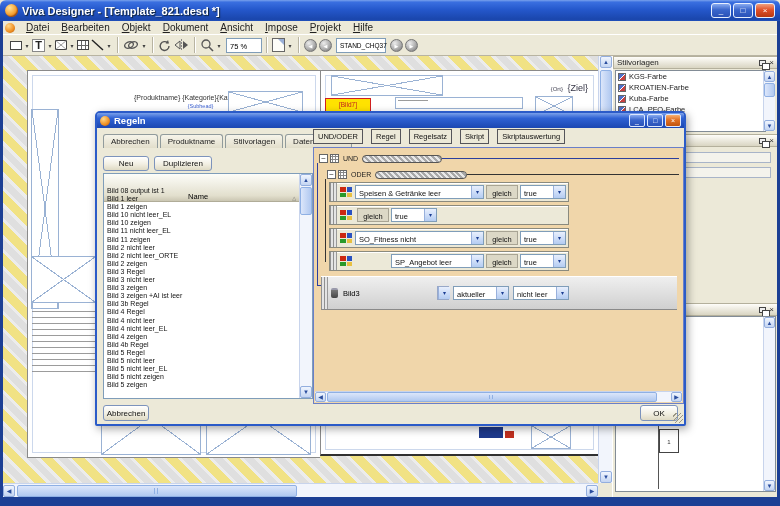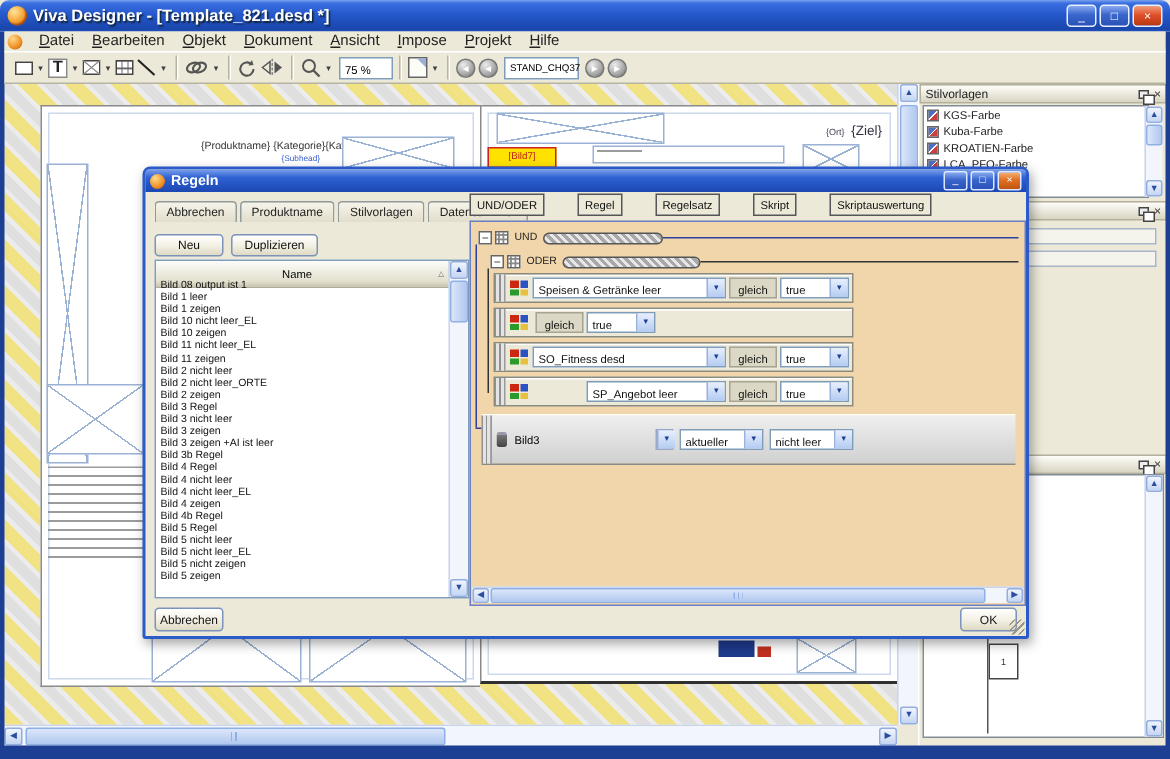--- a/index.html
+++ b/index.html
@@ -105,23 +105,23 @@
 
 .tabs { position:absolute; left:6px; top:21px; display:flex; align-items:flex-end; }
 .tab { height:14px; font-size:8px; padding:2px 7px 0; border:1px solid #919b9c; border-bottom:none;
   border-radius:3px 3px 0 0; background:linear-gradient(#f6f4ea,#e2decb); margin-right:2px; color:#222; }
 
 .btn { border:1px solid #7c93bc; border-radius:3px; background:linear-gradient(#ffffff,#f2efe2 55%,#dfdac4);
   font-size:8px; color:#111; text-align:center; }
 .rbtn { border:1px solid #55555a; background:#ece9d8; font-size:7.5px; height:15px; padding:0 4px; line-height:13px; color:#111; }
 
 .rule-list { position:absolute; left:6px; top:60px; width:210px; height:226px; background:#fff; border:1px solid #7f9db9; }
-.rl-header { position:absolute; left:0; top:0; width:196px; height:18px;
+.rl-header { position:absolute; left:0; top:0; width:196px; height:28px;
   background:linear-gradient(#fdfdf9,#e2dfcd 80%,#cac6b2); border-bottom:1px solid #b0ac98; border-right:1px solid #b0ac98;
-  font-size:7.5px; display:flex; align-items:center; }
+  font-size:7.5px; display:flex; align-items:flex-end; }
 .rl-hname { flex:1; text-align:center; }
 .rl-sort { font-size:5px; color:#666; padding-right:3px; }
 .rl-rows { position:absolute; left:1px; top:13px; width:195px; height:211px; overflow:hidden; }
 .rule-item { height:8.1px; line-height:8.2px; font-size:7px; padding-left:2px; white-space:nowrap; color:#111; }
 
 .tan-panel { position:absolute; left:216px; top:34px; width:371px; height:257px; background:#f0d6aa; border:1px solid #6a7fc8; }
 .grp-box { width:9px; height:9px; border:1px solid #666; background:#fff; font-size:8px; line-height:7px; text-align:center; color:#333; flex:none; }
 .grp-grid { background-image:linear-gradient(#888 1px,transparent 1px),linear-gradient(90deg,#888 1px,transparent 1px);
   background-size:3px 3px; background-position:1px 1px; background-color:#fff; }
 .grp-label { font-size:7px; color:#222; margin:0 4px; }
@@ -307,26 +307,26 @@
     </div>
     <div class="pal-list" style="left:2px;top:14px;width:151px;height:62px;">
 
         <div class="pal-item">
           <span class="sw-icon"></span>
           <span>KGS-Farbe</span>
         </div>
 
         <div class="pal-item">
           <span class="sw-icon"></span>
-          <span>Kuba-Farbe</span>
+          <span>KROATIEN-Farbe</span>
         </div>
 
         <div class="pal-item">
           <span class="sw-icon"></span>
-          <span>KROATIEN-Farbe</span>
+          <span>Kuba-Farbe</span>
         </div>
 
         <div class="pal-item">
           <span class="sw-icon"></span>
           <span>LCA_PFO-Farbe</span>
         </div>
 
         <div class="pal-item">
           <span class="sw-icon"></span>
           <span>LEI-Farbe</span>
@@ -418,21 +418,21 @@
           <div class="rule-item">Bild 5 nicht zeigen</div>
           <div class="rule-item">Bild 5 zeigen</div>
         </div>
       <div class="abs sb-track-v" style="right:0;top:0;width:13px;height:224px;">
         <div class="abs sb-btn" style="left:0;top:0;width:12px;height:12px;line-height:11px;">▲</div>
         <div class="abs sb-thumb" style="left:0;top:13px;width:12px;height:28px;"></div>
         <div class="abs sb-btn" style="left:0;bottom:0;width:12px;height:12px;line-height:11px;">▼</div>
       </div>
     </div>
 
-    <div class="abs" style="left:216px;top:16px;display:flex;gap:22px;">
+    <div class="abs" style="left:216px;top:16px;display:flex;gap:8px;">
 
     <span class="rbtn">UND/ODER</span>
         <span class="rbtn">Regel</span>
         <span class="rbtn">Regelsatz</span>
         <span class="rbtn">Skript</span>
         <span class="rbtn">Skriptauswertung</span>
       </div>
 
     <div class="tan-panel">
 
@@ -493,21 +493,21 @@
 
           <div class="cond-row">
             <span class="handle"></span>
             <span class="cicon">
               <span></span>
               <span></span>
               <span></span>
               <span></span>
             </span>
             <span class="combo" style="flex:1;">
-              <span class="txt">SO_Fitness desd</span>
+              <span class="txt">SO_Fitness nicht</span>
               <span class="arrow">▾</span>
             </span>
             <span class="opbox" style="width:32px;margin:0 2px;">gleich</span>
             <span class="combo" style="width:46px;">
               <span class="txt">true</span>
               <span class="arrow">▾</span>
             </span>
           </div>
 
           <div class="cond-row">

